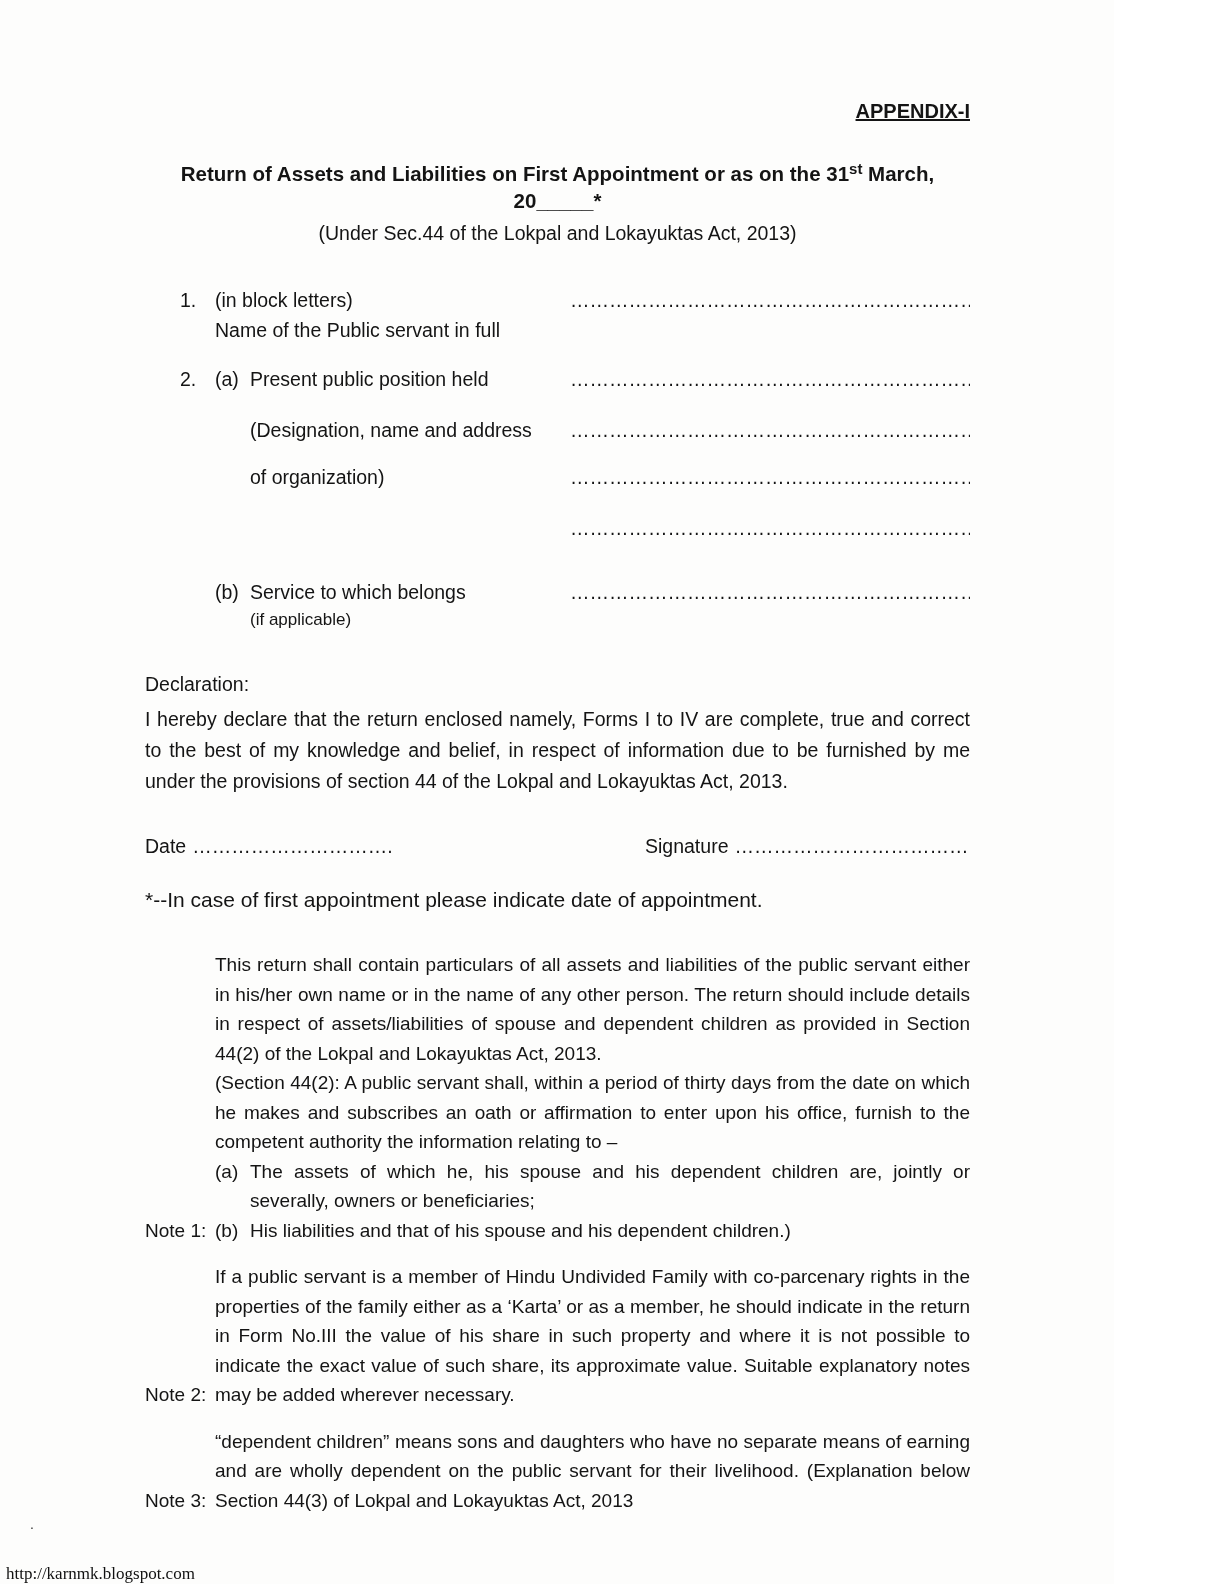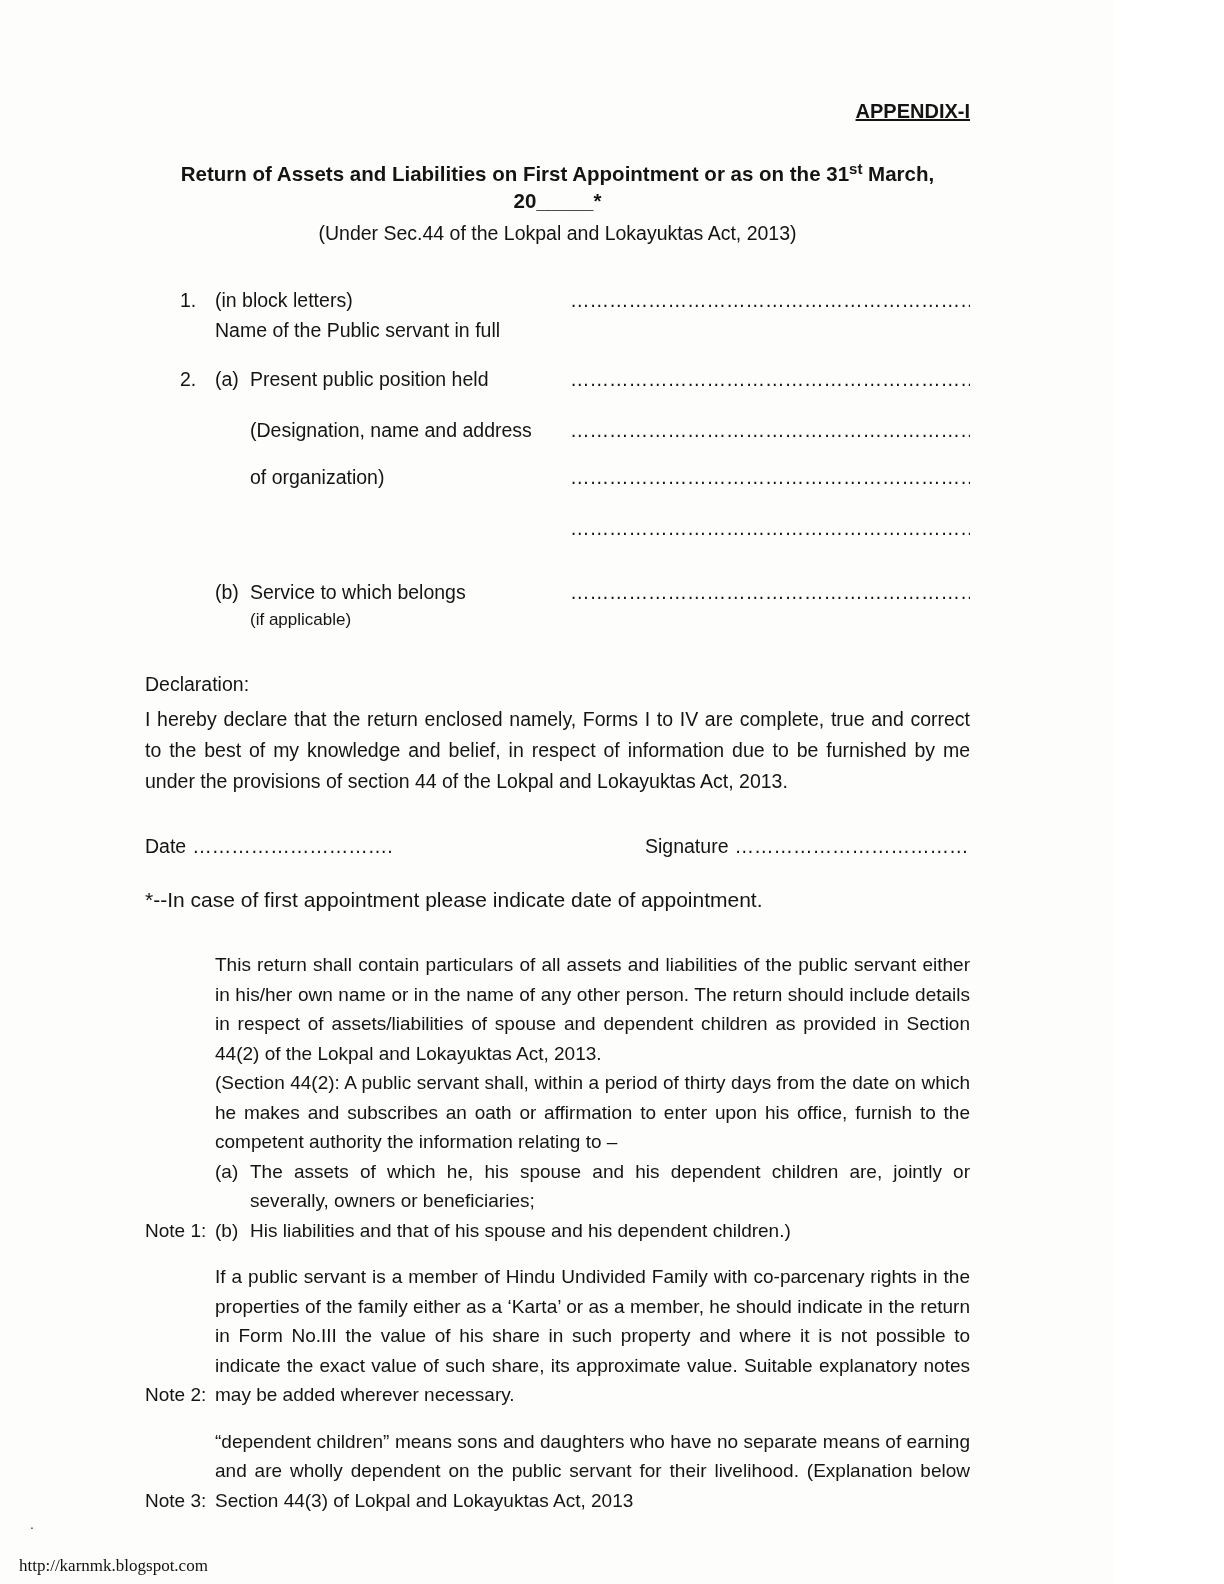--- a/index.html
+++ b/index.html
@@ -51,23 +51,23 @@
   .note { display:flex; align-items:flex-end; margin-bottom:17px; }
   .note-label { width:70px; flex:none; }
   .note-body { flex:1; min-width:0; }
   .note-par { text-align:justify; }
   .subitem { display:flex; align-items:flex-start; }
   .subitem-letter { width:35px; flex:none; }
   .subitem-text { flex:1; text-align:justify; }
 
   .stray-dot { position:absolute; left:30px; bottom:52px; font-size:14px; color:#333; }
   .footer-url {
-    position:absolute; left:6px; bottom:8px;
+    position:absolute; left:6px; bottom:0;
     font-family:"Liberation Serif", serif;
-    font-size:17px; color:#111;margin-left:13px;
+    font-size:17px; color:#111;
   }
 </style>
 </head>
 <body>
 
 <div class="page">
   <div class="content">
 
     <div class="appendix">
       <div class="appendix-line">APPENDIX-I</div>

